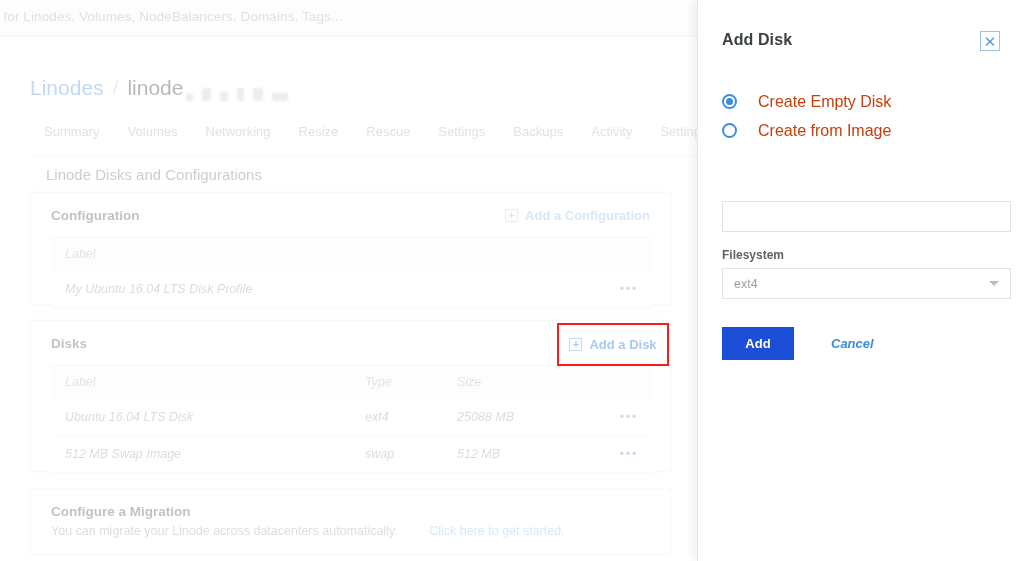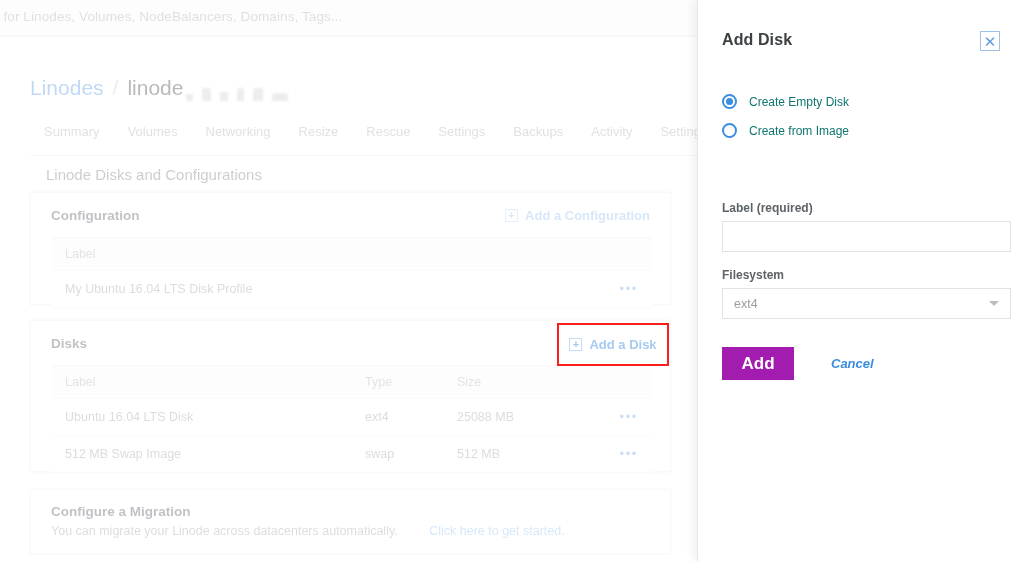--- a/index.html
+++ b/index.html
@@ -120,21 +120,21 @@
   }
   .plus-box {
     width: 13px; height: 13px;
     border: 1px solid #c5dcf5;
     color: #a6cbf1;
     font-size: 11px; line-height: 11px;
     display: flex; align-items: center; justify-content: center;
   }
 
   
-  table.dtable { width: 601px; margin: 0 20px; border-collapse: collapse; }
+  table.dtable { width: 601px; margin: 0 20px; border-collapse: collapse; font-style: italic; }
   table.dtable th {
     text-align: left; font-weight: 400;
     font-size: 12.5px; color: #bfc2c6;
     padding: 9px 0 9px 14px;
     background: #fbfbfb;
     border-top: 1px solid #f2f2f2;
     border-bottom: 1px solid #f2f2f2;
   }
   table.dtable td {
     font-size: 12.5px; color: #aeb1b6;
@@ -207,21 +207,21 @@
     border: 2px solid #3b8ddf;
     margin-right: 12px;
     display: flex; align-items: center; justify-content: center;
     background: #fff;
     flex: 0 0 auto;
   }
   .radio.checked:after {
     content: ""; width: 7px; height: 7px; border-radius: 50%;
     background: #3b8ddf;
   }
-  .radio-label { font-size: 12px; color: #0f766e; }
+  .radio-label { font-size: 16px; color: #c2410c; margin-left: 9px; }
 
   .field { margin-top: 0; }
   .field-label {
     font-size: 12px; color: #5e6368; font-weight: 700;
     margin-bottom: 6px; display: block;
   }
   #field-label-block  { margin-top: 56px; }
   #field-fs-block     { margin-top: 16px; }
   #field-size-block   { margin-top: 16px; }
 
@@ -245,22 +245,22 @@
   .helper {
     font-size: 12px; color: #a4a8ad; margin-top: 7px;
   }
 
   .drawer-actions {
     margin-top: 28px;
     display: flex; align-items: center;
   }
   .btn-primary {
     width: 72px; height: 33px;
-    background: #a21caf; color: #fff;
-    font-size: 17px; font-weight: 600;
+    background: #1d4ed8; color: #fff;
+    font-size: 13px; font-weight: 600;
     display: flex; align-items: center; justify-content: center;
     border: none; cursor: pointer;
     font-family: inherit;
   }
   .btn-link {
     margin-left: 31px;
     color: #3b8ddf; font-size: 13px; font-weight: 600;
     background: none; border: none; cursor: pointer;
     font-family: inherit;
     font-style: italic;
@@ -400,21 +400,20 @@
         <div class="radio checked"></div>
         <div class="radio-label">Create Empty Disk</div>
       </div>
       <div class="radio-row">
         <div class="radio"></div>
         <div class="radio-label">Create from Image</div>
       </div>
     </div>
 
     <div class="field" id="field-label-block">
-      <span class="field-label">Label (required)</span>
       <div class="input-box tall">
         <span class="grow"></span>
       </div>
     </div>
 
     <div class="field" id="field-fs-block">
       <span class="field-label">Filesystem</span>
       <div class="input-box">
         <span class="grow">ext4</span>
         <span class="chev"></span>

